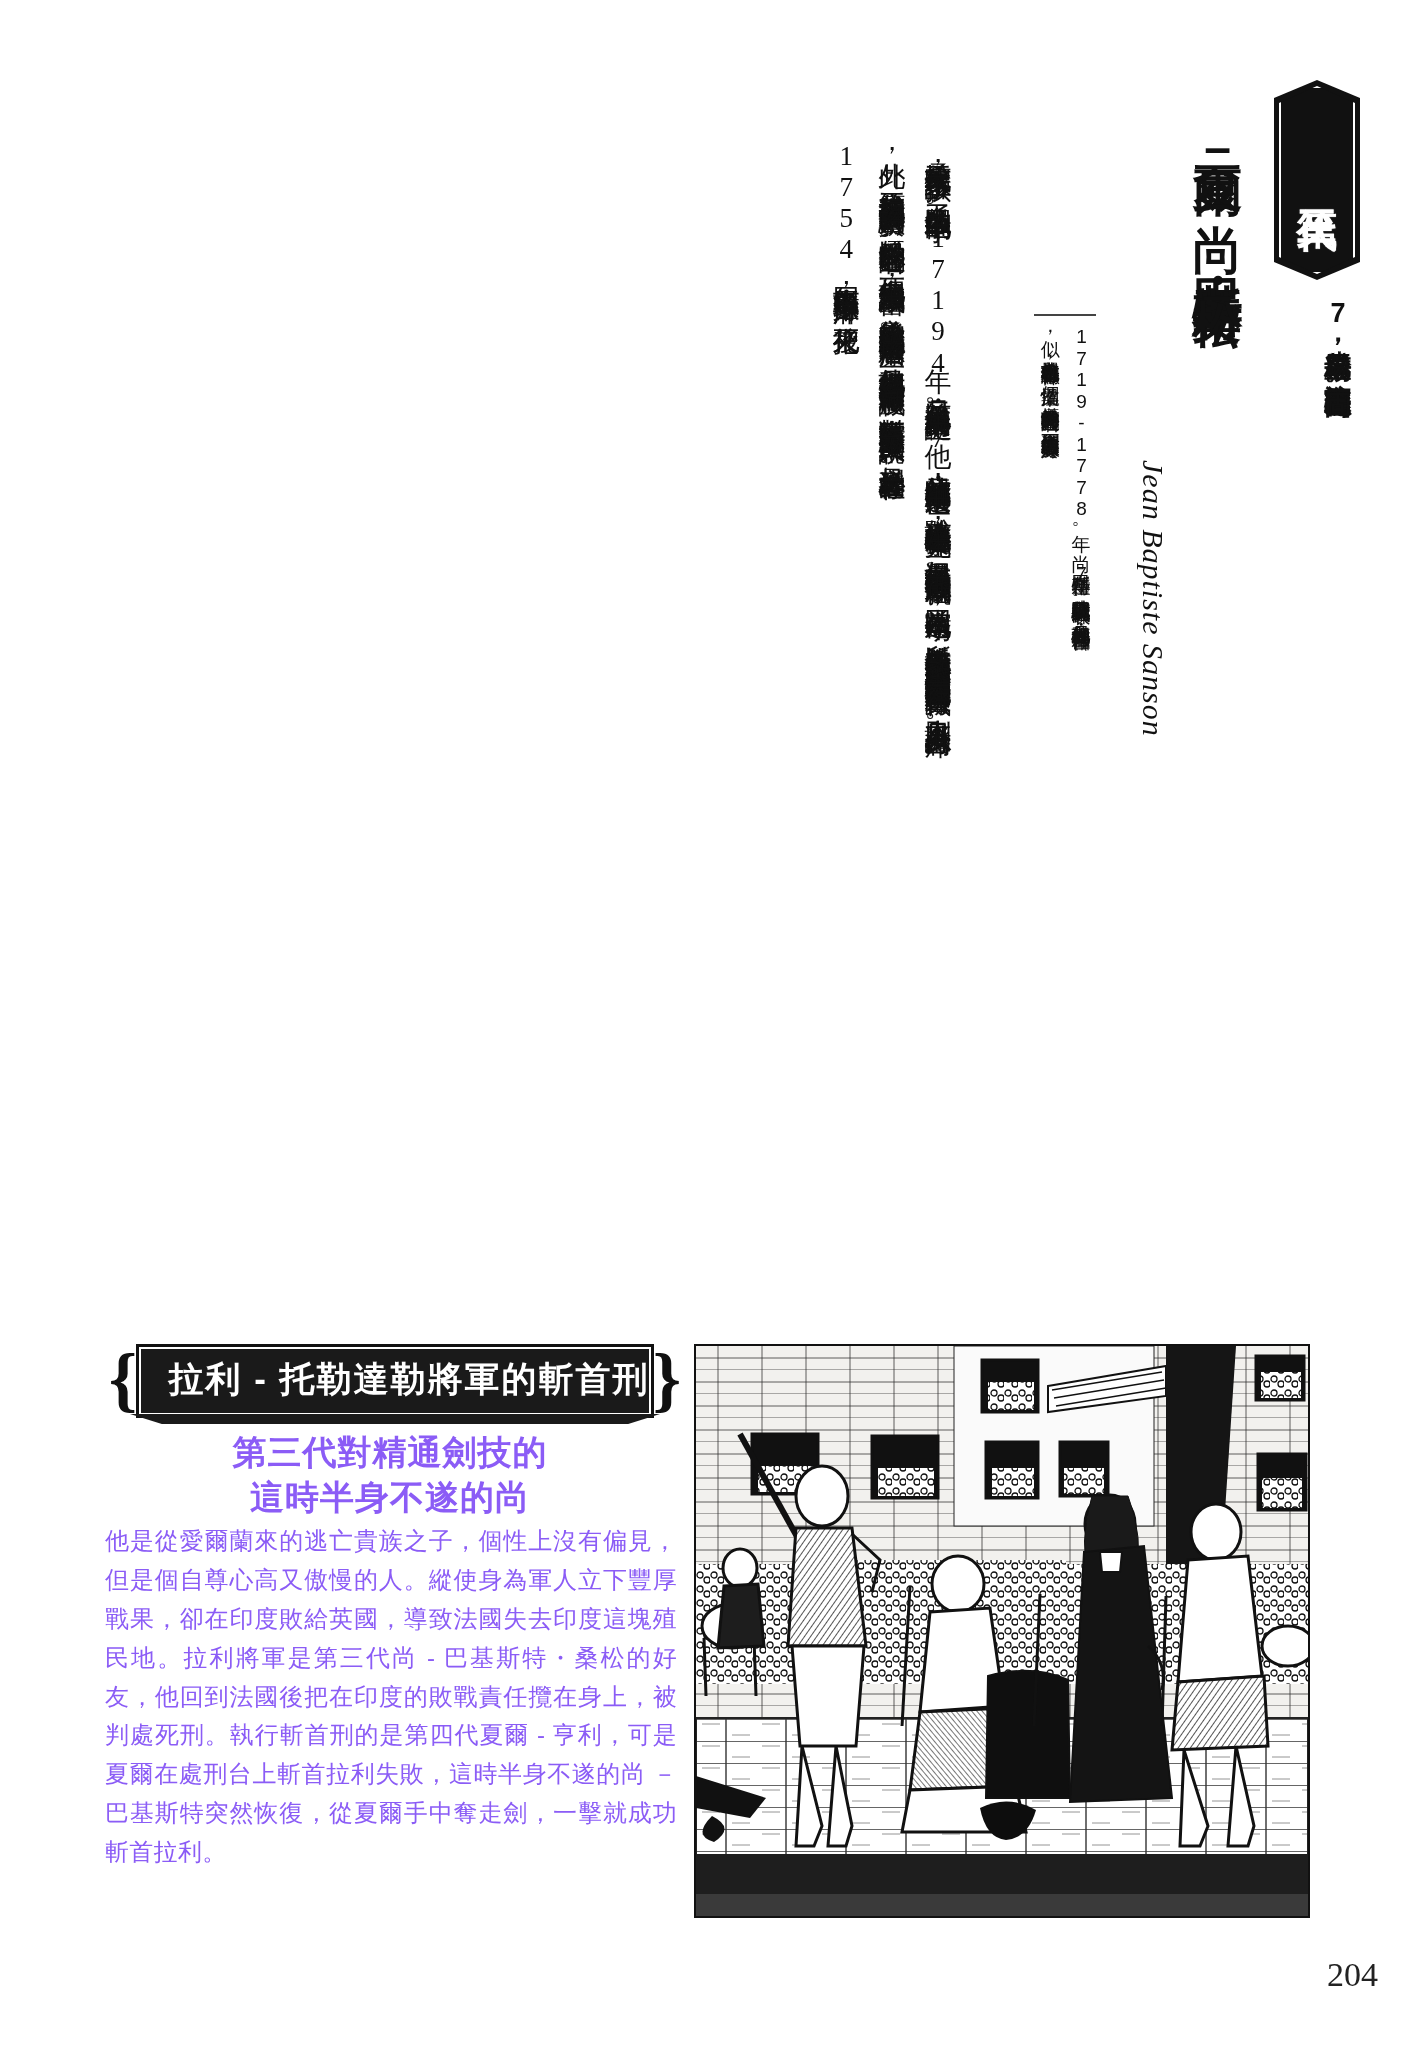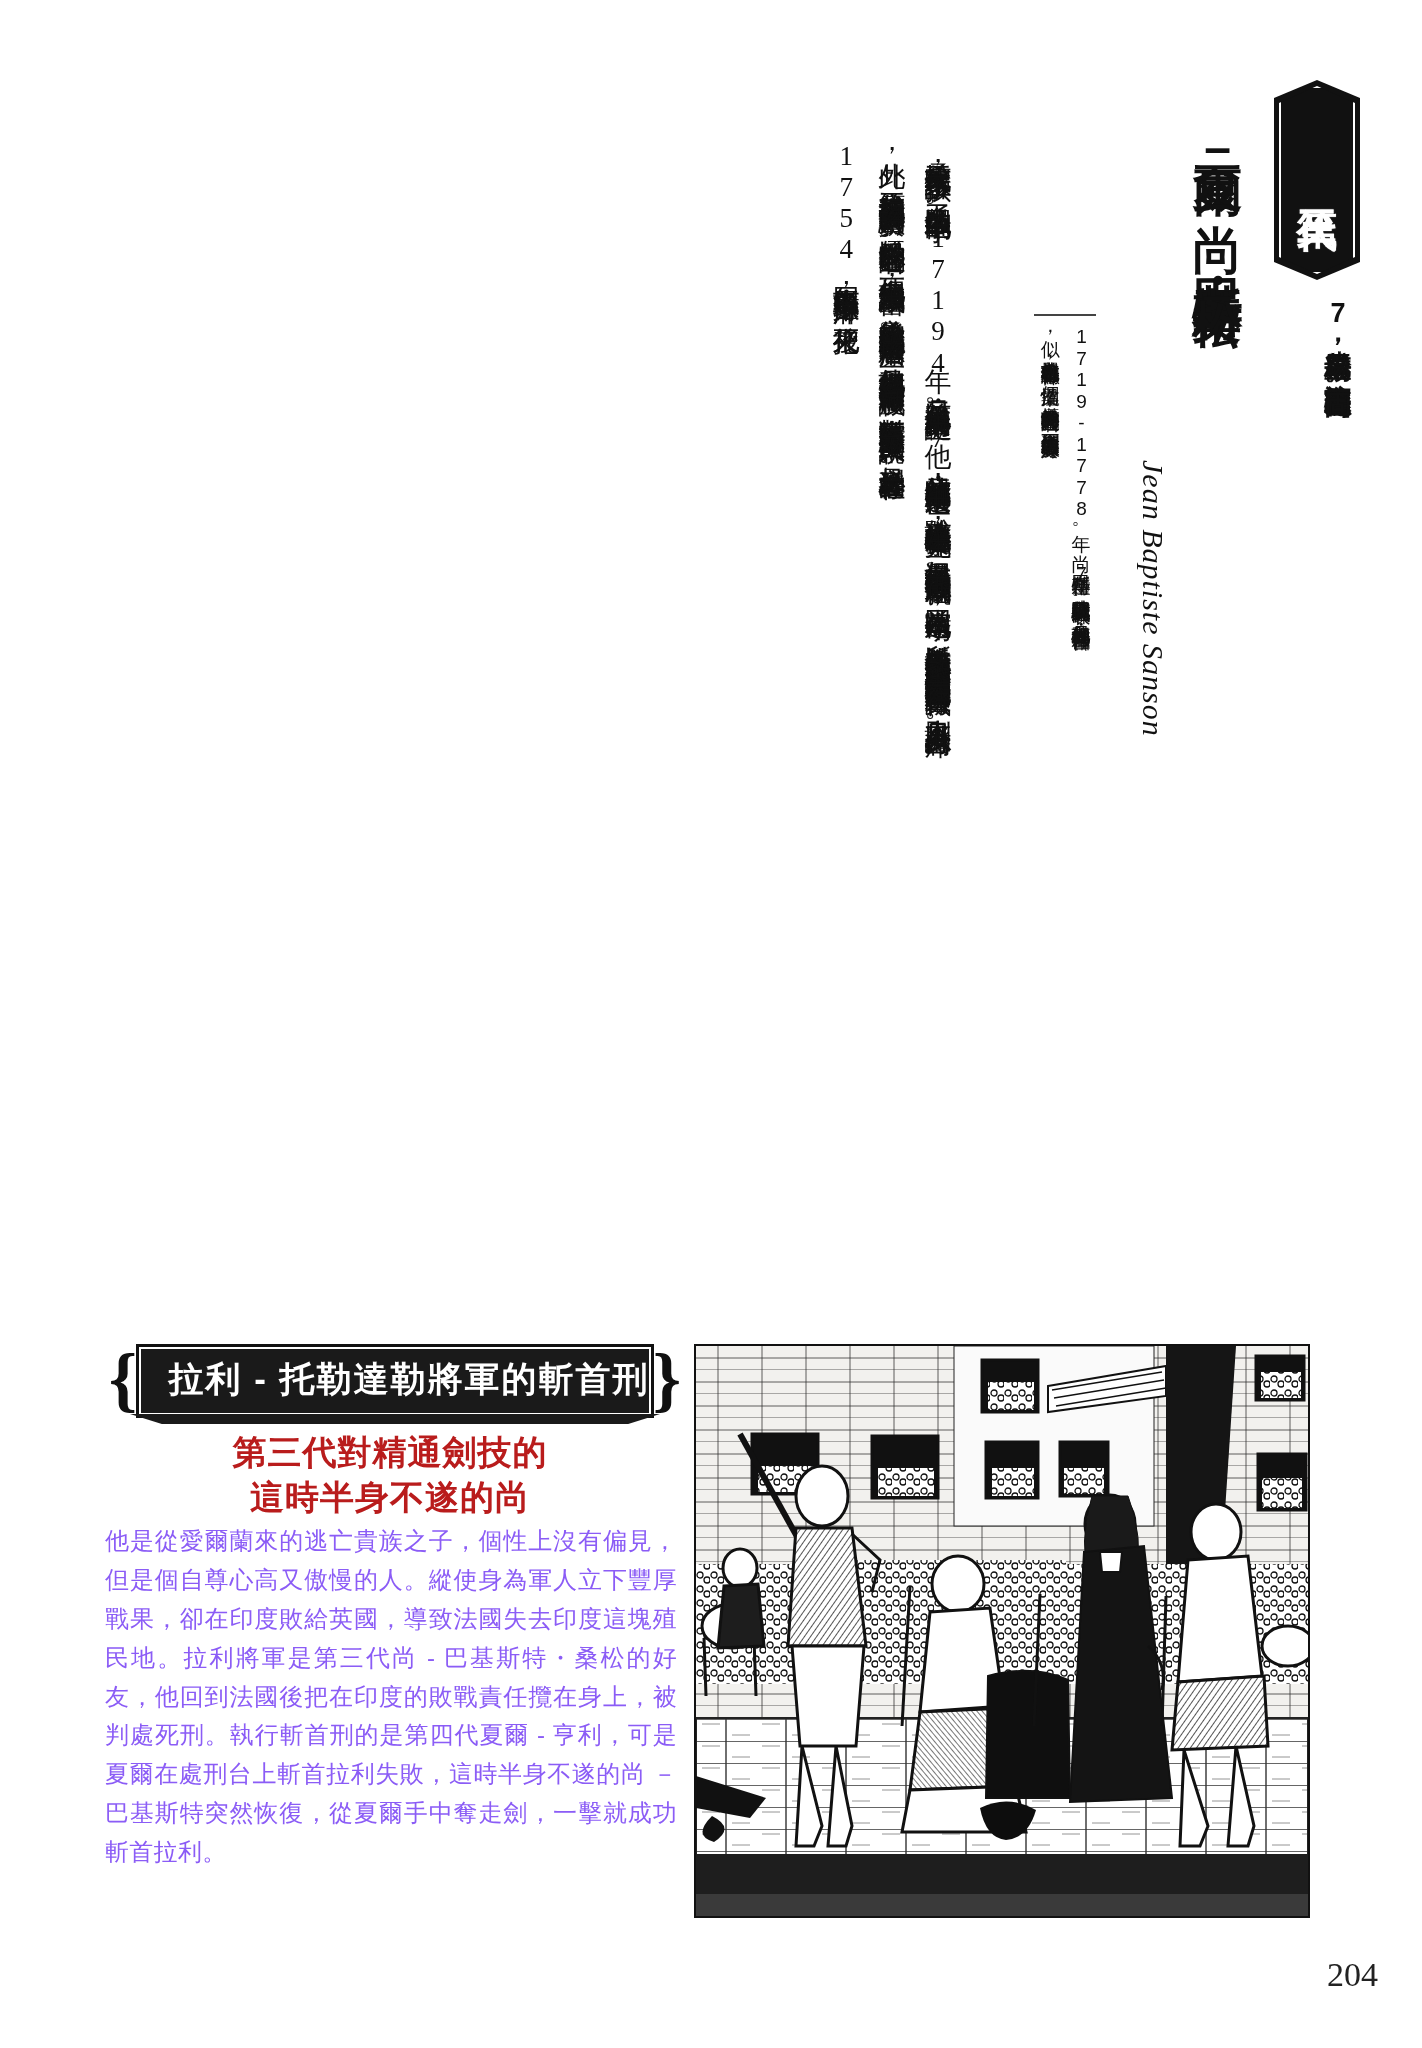--- a/index.html
+++ b/index.html
@@ -151,21 +151,21 @@
   }
 
   
   .lower-head{
     position:absolute; left:100px; top:100px; width:580px;
     text-align:center;
     font-family:"Liberation Sans","DejaVu Sans",sans-serif;
     font-weight:bold;
     font-size:34px; line-height:1.32;
     letter-spacing:1px;
-    color:#b91c1c;
+    color:#8b5cf6;
   }
 
   
   .lower-body{
     position:absolute; left:105px; top:192px; width:572px;
     font-family:"Liberation Sans","DejaVu Sans",sans-serif;
     font-size:24px; line-height:1.62;
     letter-spacing:0.3px;
     text-align:justify;
     color:#8b5cf6;

